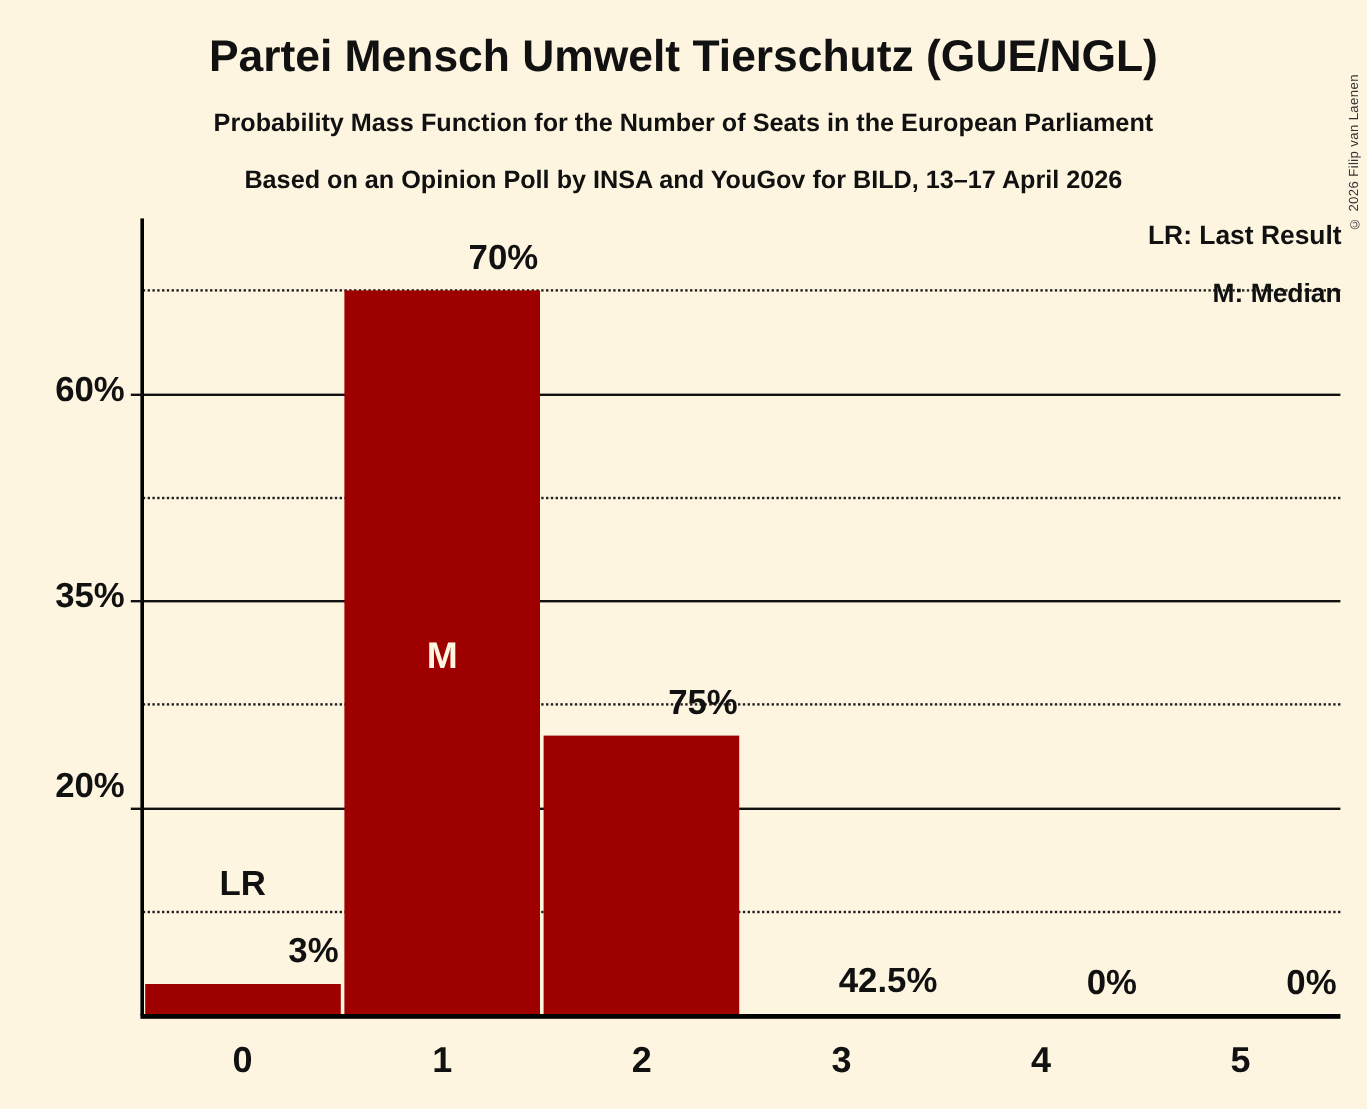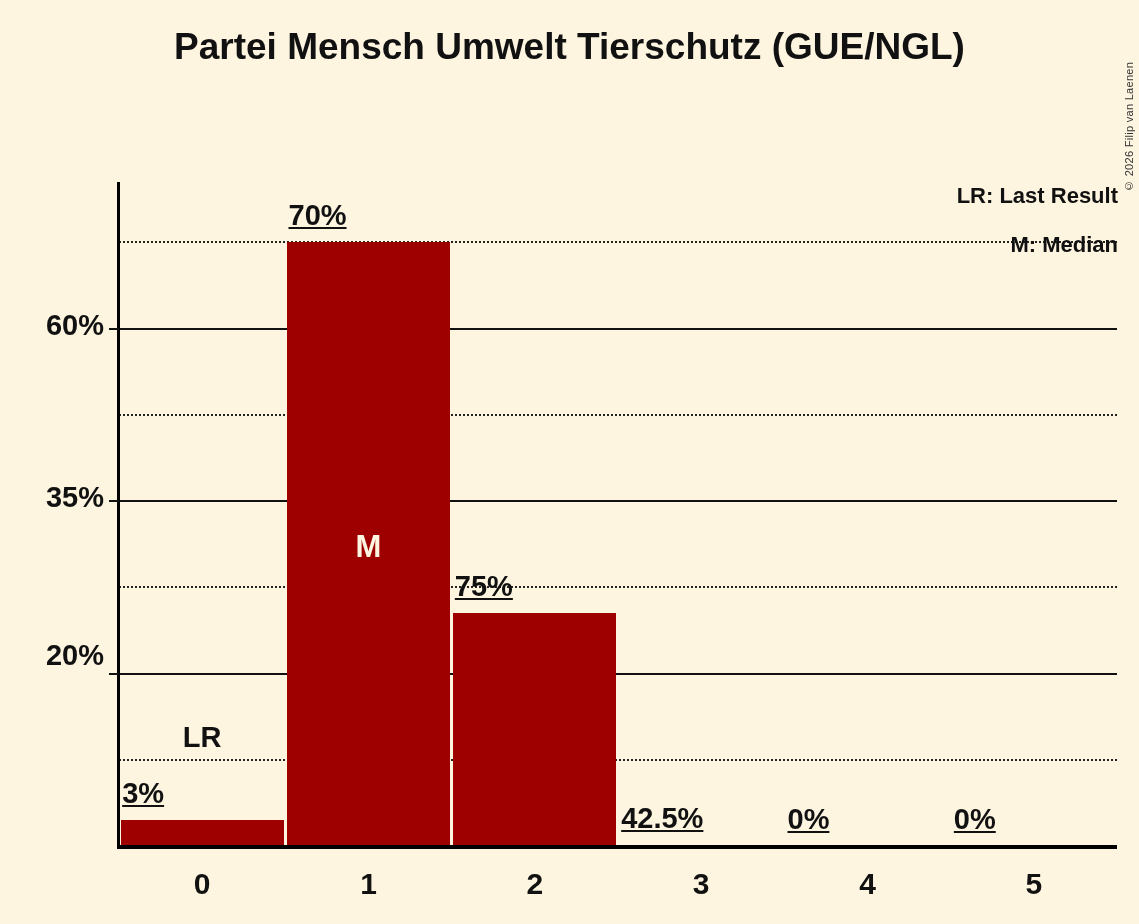--- a/index.html
+++ b/index.html
@@ -47,22 +47,22 @@
     background:#000; z-index:4;
   }
   .gridline { position:absolute; left:0; width:100%; height:0; z-index:1; }
   .gridline.solid  { border-top:2px solid #111; }
   .gridline.dotted { border-top:2px dotted #222; }
   .ytick { position:absolute; left:-10px; width:10px; height:2px; background:#111; z-index:3; }
 
   .bar { position:absolute; bottom:0; background:#9e0000; z-index:2; }
 
   .bar-value-label {
-    position:absolute; text-align:left; font-size:29px; font-weight:700;
-    z-index:5; white-space:nowrap;text-decoration:underline;
+    position:absolute; text-align:right; font-size:29px; font-weight:700;
+    z-index:5; white-space:nowrap;
   }
   .lr-annotation {
     position:absolute; text-align:center; font-size:29px; font-weight:700;
     z-index:5; white-space:nowrap;
   }
   .median-annotation {
     position:absolute; text-align:center; font-size:31px; font-weight:700;
     color:#fdf5e0; z-index:5;
   }
   .xlabel {
@@ -72,20 +72,22 @@
   .ylabel {
     position:absolute; width:104px; left:0; text-align:right;
     font-size:29px; font-weight:700; z-index:2;padding-left:12px;
   }
 </style>
 </head>
 <body>
 
 <div id="chart-root">
   <div class="title">Partei Mensch Umwelt Tierschutz (GUE/NGL)</div>
+  <div class="subtitle1">Probability Mass Function for the Number of Seats in the European Parliament</div>
+  <div class="subtitle2">Based on an Opinion Poll by INSA and YouGov for BILD, 13–17 April 2026</div>
   <div class="copyright">© 2026 Filip van Laenen</div>
 
   <div class="legend">
     <div class="lr">LR: Last Result</div>
     <div class="m">M: Median</div>
   </div>
 
   <div id="plot">
     <div class="yaxis-line"></div>
     <div class="xaxis-line"></div>

